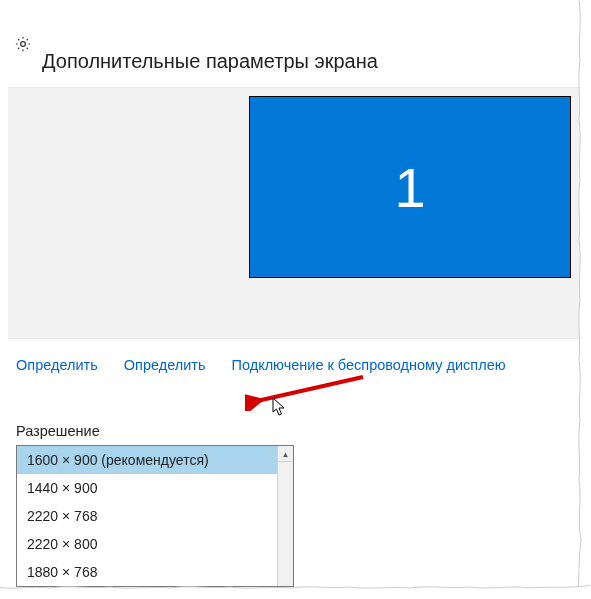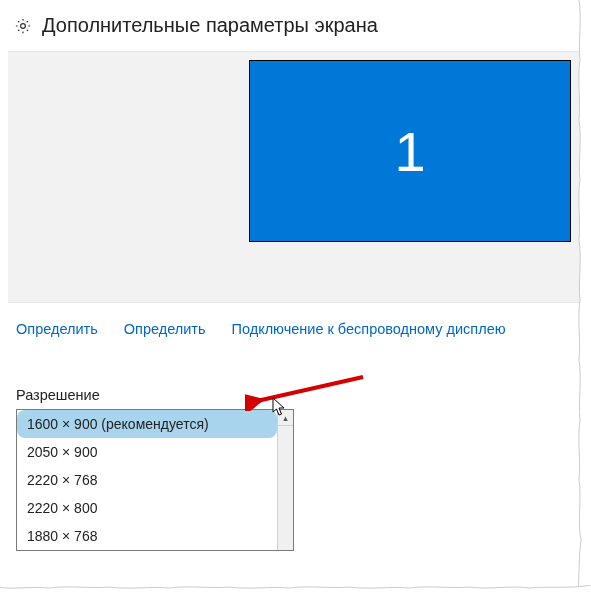--- a/index.html
+++ b/index.html
@@ -23,20 +23,21 @@
   }
   .gear {
     width: 18px; height: 18px;
     margin-right: 10px;
     flex-shrink: 0;
   }
   .title {
     font-size: 20px;
     font-weight: 300;
     color: #222;
+    margin-top: 36px;
   }
   .display-area {
     background: #f2f2f2;
     border-top: 1px solid #e8e8e8;
     border-bottom: 1px solid #e8e8e8;
     height: 252px;
     position: relative;
   }
   .monitor {
     position: absolute;
@@ -98,21 +99,20 @@
   }
   .dropdown-list {
     list-style: none;
     margin-right: 16px;
   }
   .dropdown-list li {
     padding: 6px 10px;
     font-size: 14px;
     color: #222;
     cursor: pointer;
-    border-radius: 8px;
   }
   .dropdown-list li.selected {
     background: #a8d4ee;
   }
   .cursor {
     position: absolute;
     left: 272px;
     top: 397px;
     width: 16px; height: 20px;
     pointer-events: none;
@@ -165,21 +165,21 @@
     <a>Определить</a>
     <a>Определить</a>
     <a>Подключение к беспроводному дисплею</a>
   </div>
 
   <div class="section-label">Разрешение</div>
 
   <div class="dropdown">
     <ul class="dropdown-list">
       <li class="selected">1600 × 900 (рекомендуется)</li>
-      <li>2050 × 900</li>
+      <li>1440 × 900</li>
       <li>2220 × 768</li>
       <li>2220 × 800</li>
       <li>1880 × 768</li>
     </ul>
     <div class="dropdown-scroll">
       <div class="scroll-btn">▴</div>
     </div>
   </div>
 
 </div>

